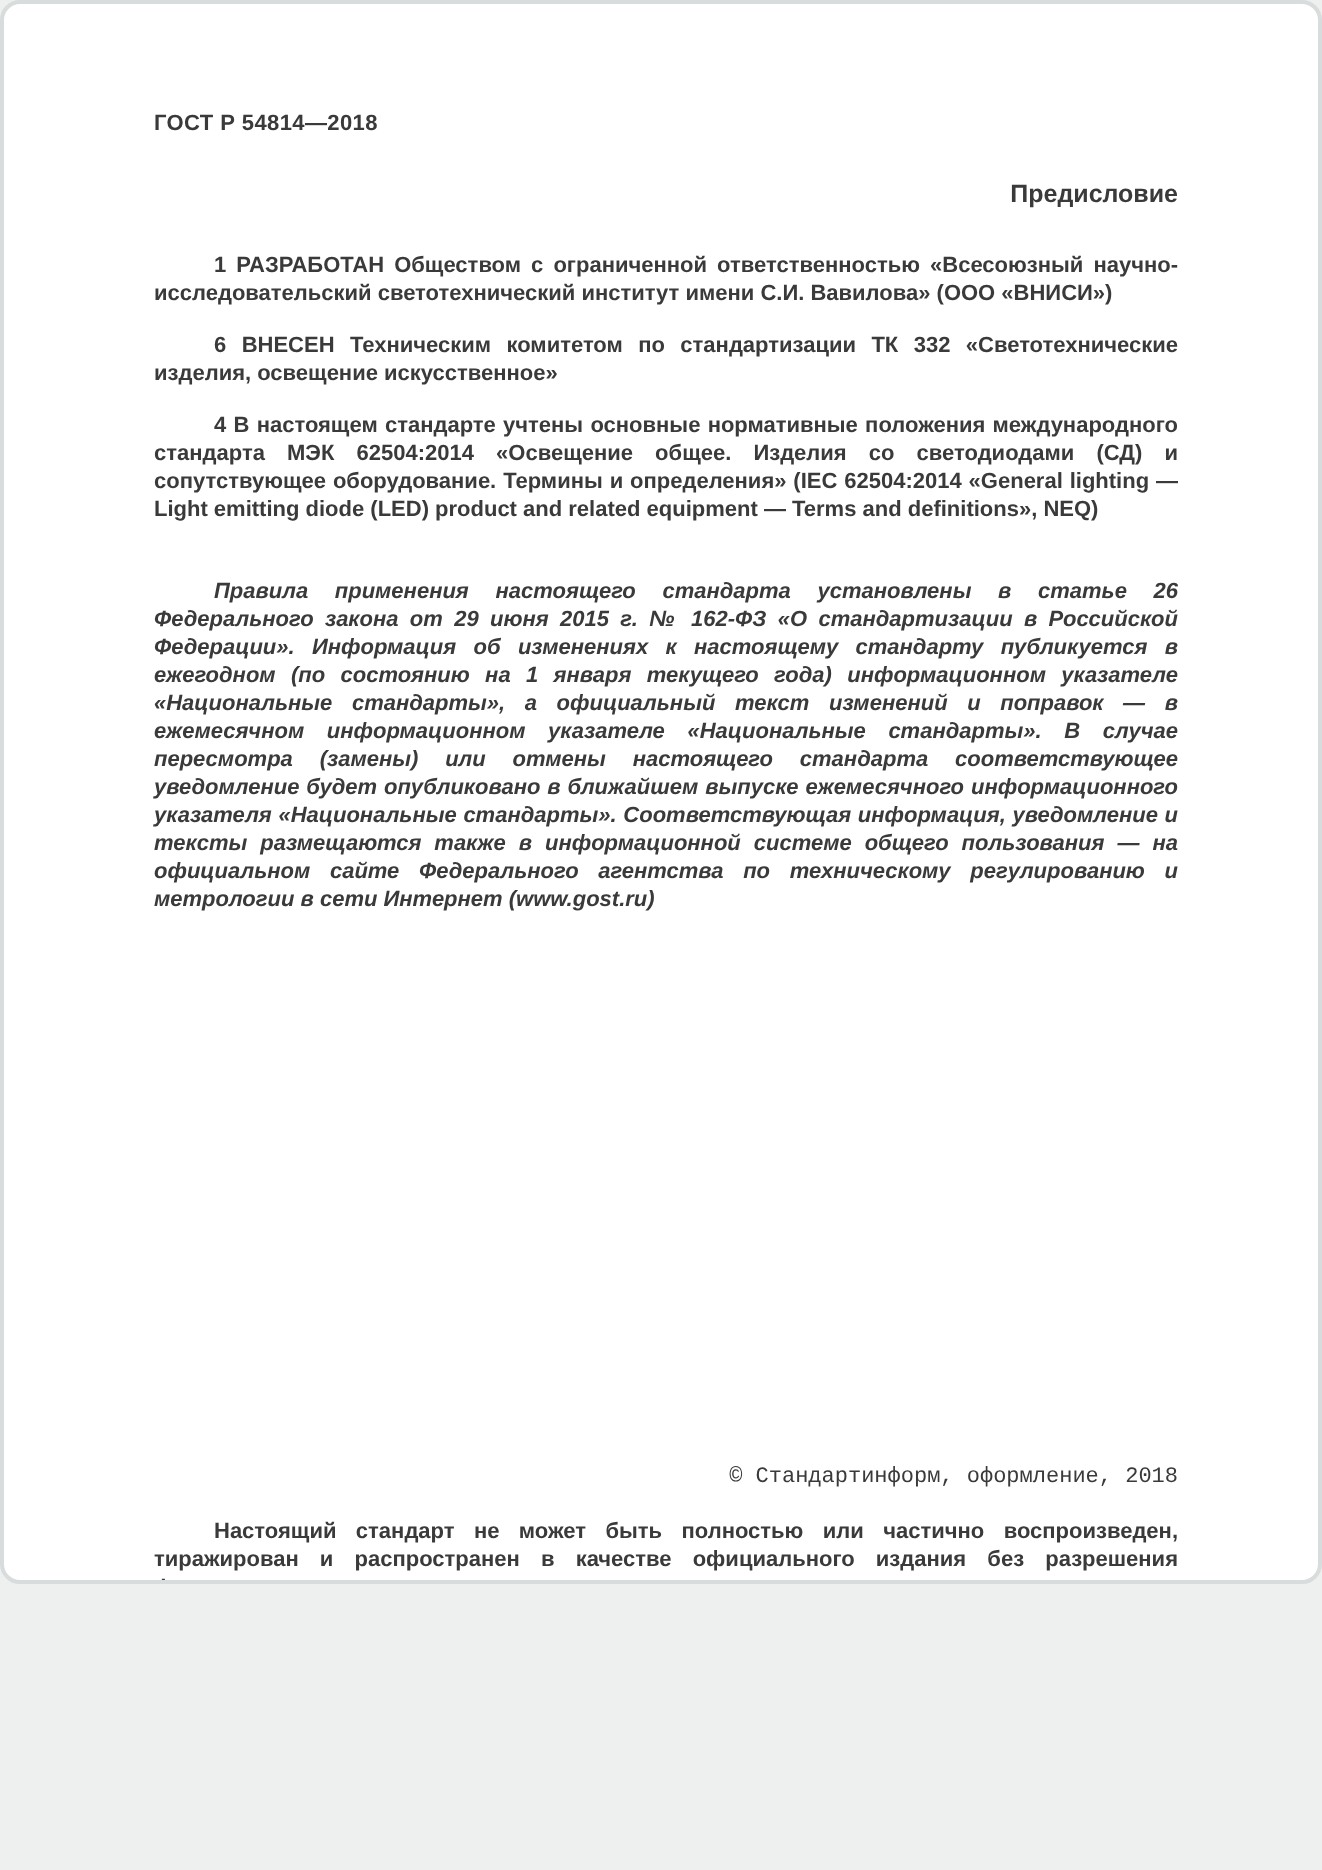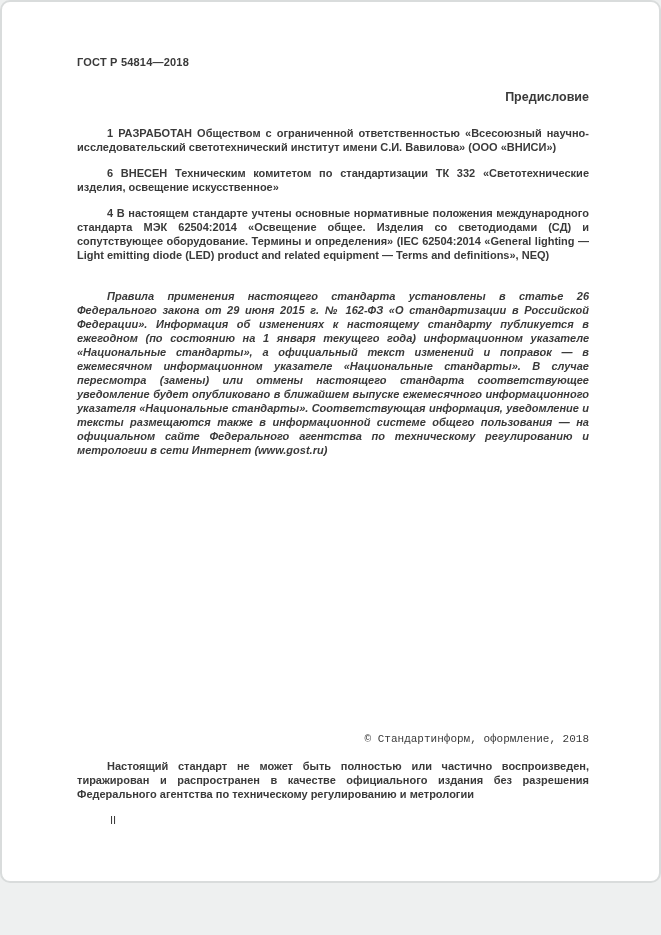--- a/index.html
+++ b/index.html
@@ -4,21 +4,21 @@
 <style>
   html, body {
     margin: 0;
     padding: 0;
     background: #eef0f0;
     font-family: "Liberation Sans", sans-serif;
   }
   .page {
     position: relative;
     width: 661px;
-    height: 883px;
+    height: 792px;
     box-sizing: border-box;
     background: #ffffff;
     border: 2px solid #d9dcdc;
     border-radius: 10px;
     padding: 54px 70px 0 75px;
     color: #3a3a3a;
     overflow: hidden;
   }
   .doc-code {
     font-size: 11px;

